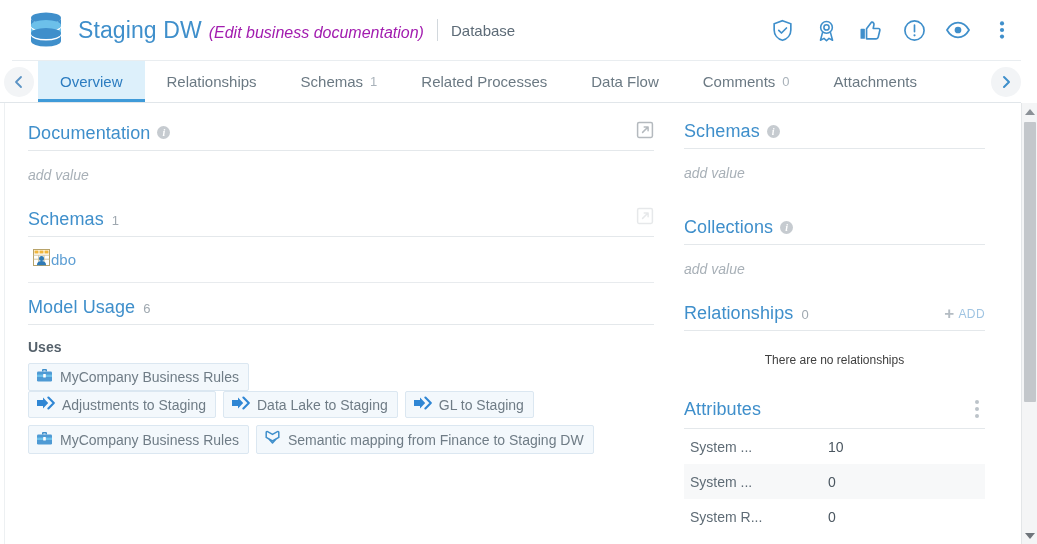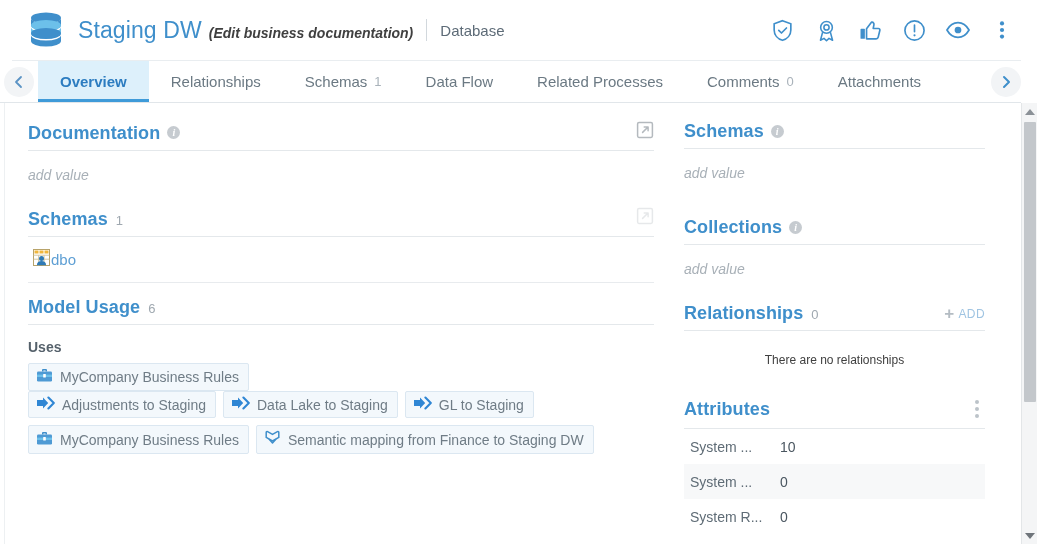--- a/index.html
+++ b/index.html
@@ -25,22 +25,22 @@
     padding: 0 14px 0 12px;
     border-bottom: 1px solid #e9edf0;
   }
   .db-icon { width: 44px; height: 44px; flex: 0 0 44px; margin-right: 10px; }
   .title-wrap { display: flex; align-items: baseline; min-width: 0; }
   .obj-title {
     font-size: 23px; color: #3f8fcb; font-weight: 400;
     letter-spacing: .1px; white-space: nowrap;
   }
   .obj-sub {
-    font-size: 14px; color: #404040; font-style: italic;
-    margin-left: 7px; white-space: nowrap; font-weight: bold;
+    font-size: 16px; color: #a21caf; font-style: italic;
+    margin-left: 7px; white-space: nowrap;
   }
   .hdr-divider {
     width: 1px; height: 22px; background: #d2d8dd;
     margin: 0 13px; align-self: center;
   }
   .obj-type { font-size: 15px; color: #5d6b77; white-space: nowrap; }
   .hdr-actions { margin-left: auto; display: flex; align-items: center; gap: 10px; }
   .hdr-btn {
     width: 34px; height: 34px; display: flex;
     align-items: center; justify-content: center;
@@ -68,21 +68,21 @@
   }
   .tab-arrow.right { position: absolute; right: 0; top: 0; height: 41px; }
   .tabs-scroll { display: flex; align-items: stretch; flex: 1; min-width: 0; }
   .tab {
     display: flex; align-items: center; justify-content: center;
     padding: 0 22px; white-space: nowrap; cursor: pointer;
     font-size: 15px; color: #6b7983; position: relative;
   }
   .tab .cnt { font-size: 13px; color: #a9b2ba; margin-left: 7px; }
   .tab.active {
-    background: #ddf0fb; color: #2c7cc0; font-weight: bold;
+    background: #ddf0fb; color: #2c7cc0; font-weight: normal;
   }
   .tab.active::after {
     content: ""; position: absolute; left: 0; right: 0; bottom: 0;
     height: 3px; background: #3f9bd9;
   }
 
   
   .body-area {
     position: absolute; top: 103px; left: 0;
     width: 1021px; height: 441px;
@@ -99,21 +99,21 @@
   .col-left { width: 670px; padding-left: 28px; padding-right: 16px; }
   .col-right { width: 345px; padding-left: 14px; padding-right: 30px; }
 
   
   .sec { margin-bottom: 4px; }
   .sec-head {
     display: flex; align-items: baseline;
     padding-bottom: 6px;
   }
   .sec-title {
-    font-size: 18px; font-weight: bold; color: #3f8fcb;
+    font-size: 18px; font-weight: normal; color: #3f8fcb;
     letter-spacing: .1px;
   }
   .sec-count { font-size: 13px; color: #9fa8b0; margin-left: 8px; }
   .info-i {
     width: 13px; height: 13px; border-radius: 50%;
     background: #c6cbd0; color: #ffffff;
     font-size: 10px; font-weight: bold; font-style: italic;
     display: inline-flex; align-items: center; justify-content: center;
     margin-left: 7px; align-self: center; font-family: "Liberation Serif", serif;
   }
@@ -160,21 +160,21 @@
     font-size: 12px; color: #404040;
     text-align: center; padding: 22px 0 26px 0;
   }
 
   
   .attr-head { display: flex; align-items: center; padding-bottom: 7px; }
   .kebab { display: flex; flex-direction: column; gap: 3px; cursor: pointer; padding: 3px 6px; }
   .kebab i { width: 4px; height: 4px; border-radius: 50%; background: #bcc3c9; display: block; }
   .attr-row {
     display: flex; align-items: center;
-    height: 35px; font-size: 14px; color: #5f6c76;
+    height: 35px; font-size: 14px; color: #5f6c76; gap: 48px;
   }
   .attr-row.alt { background: #f7f8f9; }
   .attr-name { width: 96px; padding-left: 6px; color: #5f6c76; }
   .attr-val { color: #4a5660; }
 
   
   .vscroll {
     position: absolute; right: 0; top: 103px;
     width: 16px; height: 441px;
     background: #f4f5f6; border-left: 1px solid #e3e6e8;
@@ -279,24 +279,24 @@
         <span>Overview</span>
       </div>
       <div class="tab">
         <span>Relationships</span>
       </div>
       <div class="tab">
         <span>Schemas</span>
         <span class="cnt">1</span>
       </div>
       <div class="tab">
+        <span>Related Processes</span>
+      </div>
+      <div class="tab">
         <span>Data Flow</span>
-      </div>
-      <div class="tab">
-        <span>Related Processes</span>
       </div>
       <div class="tab">
         <span>Comments</span>
         <span class="cnt">0</span>
       </div>
       <div class="tab">
         <span>Attachments</span>
       </div>
     </div>
 

